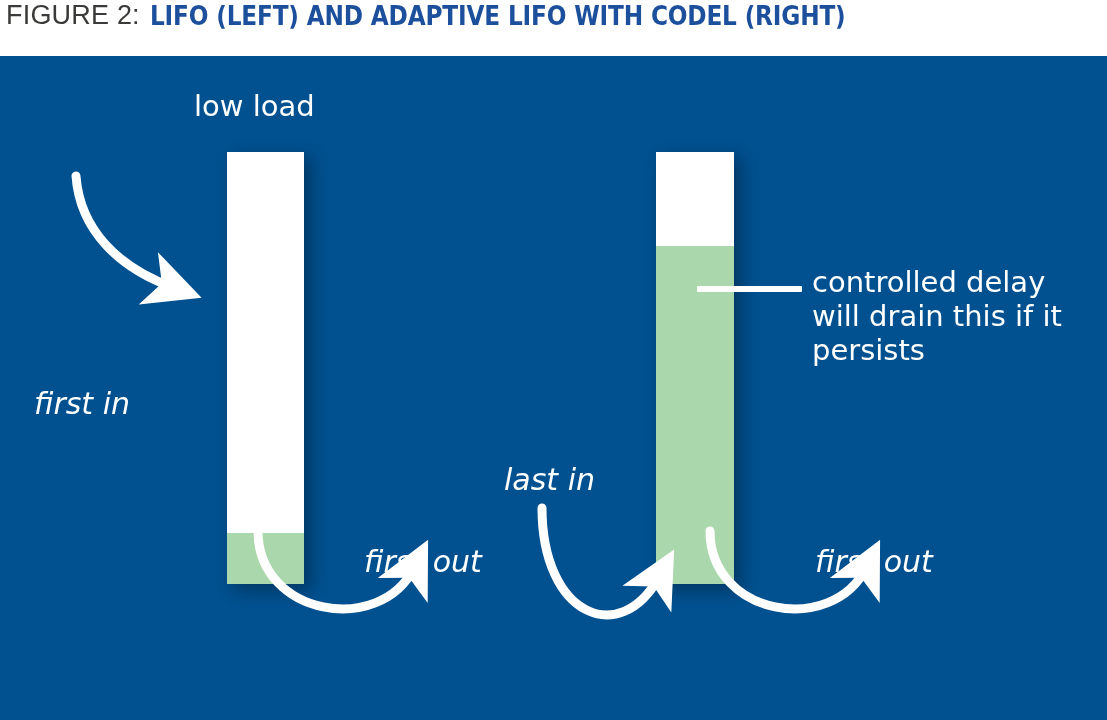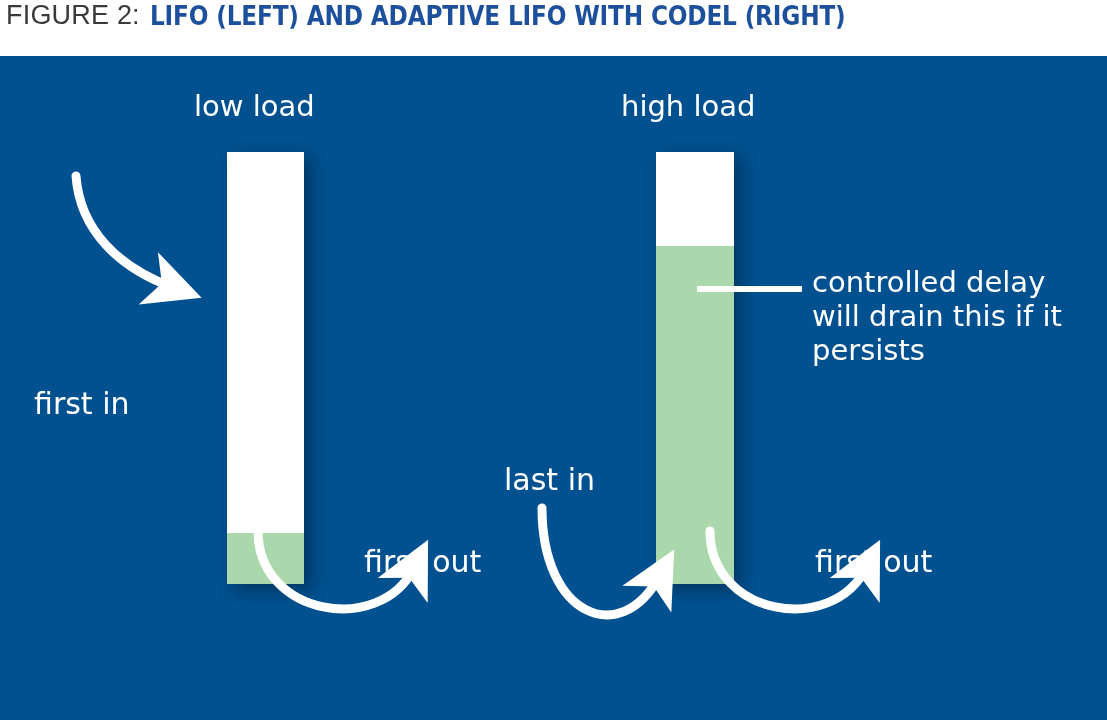--- a/index.html
+++ b/index.html
@@ -66,21 +66,21 @@
   
   .lbl {
     position: absolute;
     color: #ffffff;
     font-family: "DejaVu Sans", sans-serif;
     font-weight: 400;
     white-space: nowrap;
     line-height: 1.18;
   }
   .lbl-load   { font-size: 29px; }
-  .lbl-flow   { font-size: 30px; }
+  .lbl-flow   { font-size: 30px; font-style: italic; }
   .lbl-note   { font-size: 29px; white-space: normal; width: 290px; }
 
   #label-low-load   { left: 194px; top: 33px; }
   #label-high-load  { left: 621px; top: 33px; }
   #label-first-in   { left: 34px;  top: 330px; }
   #label-first-out-left  { left: 364px; top: 488px; }
   #label-last-in    { left: 504px; top: 406px; }
   #label-first-out-right { left: 815px; top: 488px; }
   #label-note       { left: 812px; top: 209px; }
 
@@ -139,21 +139,20 @@
     <div class="lbl lbl-load" id="label-low-load">low load</div>
 
     <div class="bar" id="bar-low">
       <div class="bar-fill"></div>
     </div>
 
     <div class="lbl lbl-flow" id="label-first-in">first in</div>
 
     <div class="lbl lbl-flow" id="label-first-out-left">first out</div>
 
-    <div class="lbl lbl-load" id="label-high-load">high load</div>
 
     <div class="bar" id="bar-high">
       <div class="bar-fill"></div>
     </div>
 
     <div id="leader-line"></div>
 
     <div class="lbl lbl-note" id="label-note">controlled delay will drain this if it persists</div>
 
     <div class="lbl lbl-flow" id="label-last-in">last in</div>

